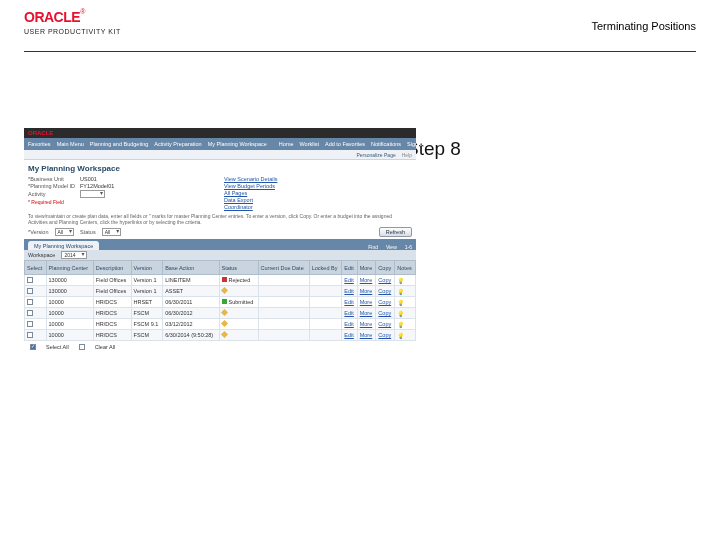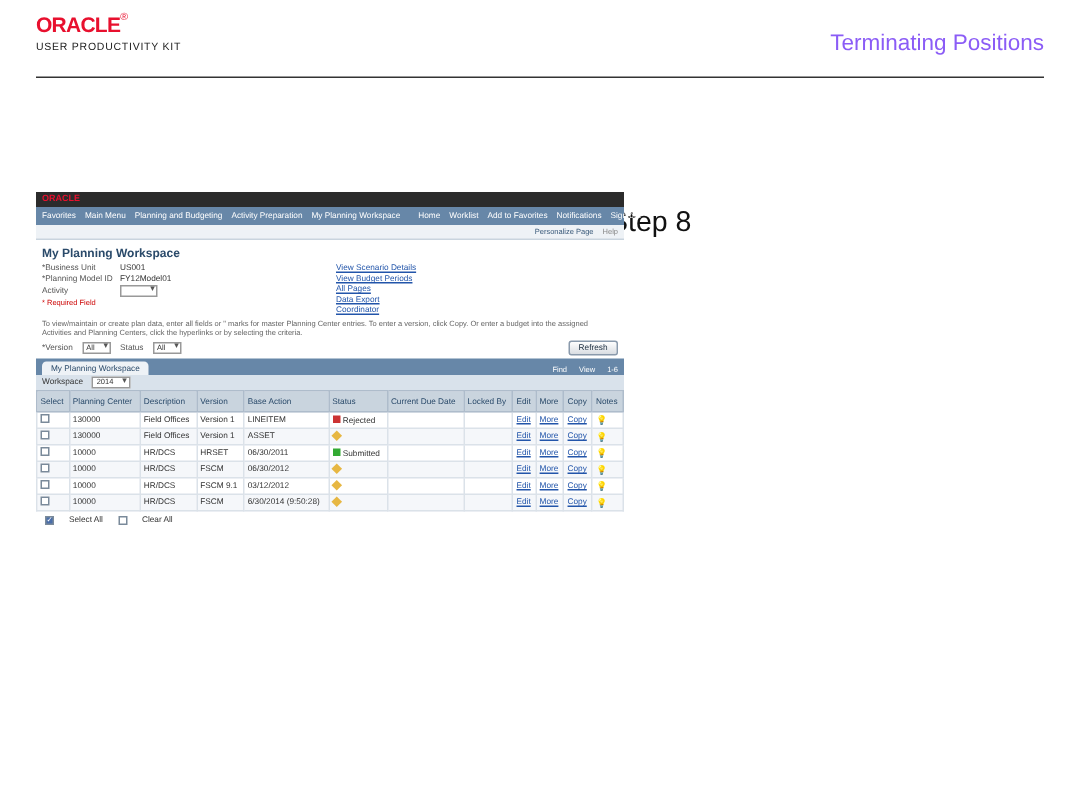--- a/index.html
+++ b/index.html
@@ -4,21 +4,21 @@
 <style>
   * { box-sizing: border-box; margin: 0; padding: 0; }
   body { width: 720px; height: 540px; background: #fff; font-family: Arial, Helvetica, sans-serif; position: relative; }
 
   
   .header { position: absolute; left: 24px; top: 8px; right: 24px; height: 44px; border-bottom: 1px solid #333; }
   .logo-block { display: flex; flex-direction: column; gap: 2px; }
   .oracle-logo { font-family: Arial, sans-serif; font-weight: bold; color: #e8102e; font-size: 14px; letter-spacing: -0.5px; }
   .reg { font-size: 7px; vertical-align: top; color: #e8102e; }
   .upk { font-size: 7px; letter-spacing: 0.5px; color: #222; }
-  .title { position: absolute; right: 0; top: 12px; font-size: 15px; color: #8b5cf6; }
+  .title { position: absolute; right: 0; top: 12px; font-size: 11px; color: #000000; }
 
   
   .step-panel { position: absolute; left: 406px; top: 136px; width: 260px; font-size: 19px; color: #111; line-height: 1.35; }
   .step-num { margin-bottom: 22px; }
   .step-body b { font-weight: bold; }
 
   
   .app { position: absolute; left: 24px; top: 128px; width: 392px; background: #fff; font-size: 6px; color: #333; }
   .app-topbar { background: #2b2b2b; color: #fff; height: 10px; display:flex; align-items:center; padding:0 4px; }
   .app-oracle { color:#e8102e; font-weight:bold; font-size:6px; }

